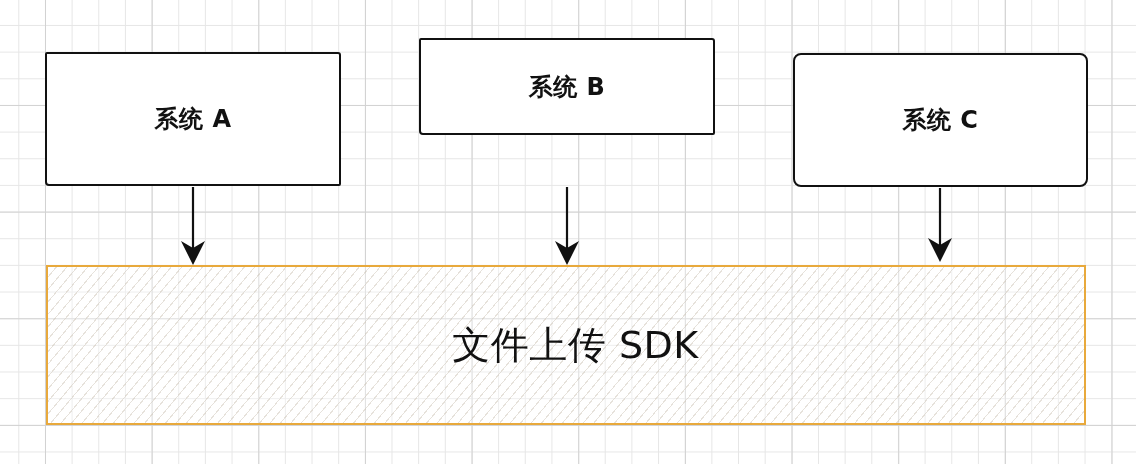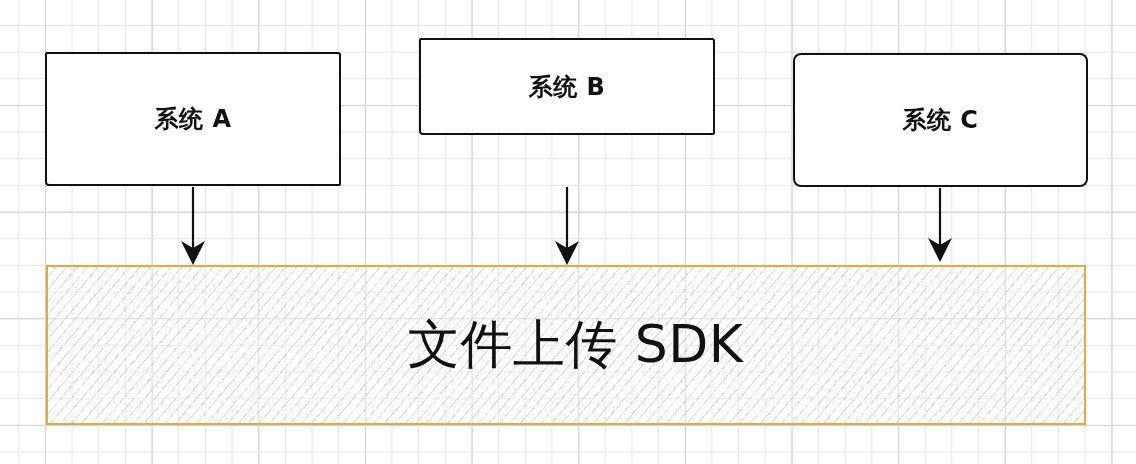--- a/index.html
+++ b/index.html
@@ -26,21 +26,21 @@
     font-weight: bold;
   }
   .sys-label { font-size: 24px; color: #111; letter-spacing: 0.5px; }
   .sdk-box {
     position: absolute; left: 46px; top: 265px; width: 1040px; height: 160px;
     box-sizing: border-box; border: 2.5px solid #e8a93c;
     background-color: rgba(255,255,255,0.35);
     background-image: repeating-linear-gradient(-50deg, transparent 0px, transparent 7px, rgba(200,190,175,0.45) 7px, rgba(200,190,175,0.45) 8px);
     display: flex; align-items: center; justify-content: center;
   }
-  .sdk-label { font-size: 52px; color: #111; letter-spacing: 0.5px; margin-left: 19px; }
+  .sdk-label { font-size: 38px; color: #111; letter-spacing: 0.5px; margin-left: 19px; }
   svg.arrows { position: absolute; left: 0; top: 0; width: 1136px; height: 464px; pointer-events: none; }
 </style>
 </head>
 <body>
 
 <div class="grid"></div>
 
 <div class="sys-box" style="left:45px; top:52px; width:296px; height:134px;">
   <span class="sys-label">系统 A</span>
 </div>

